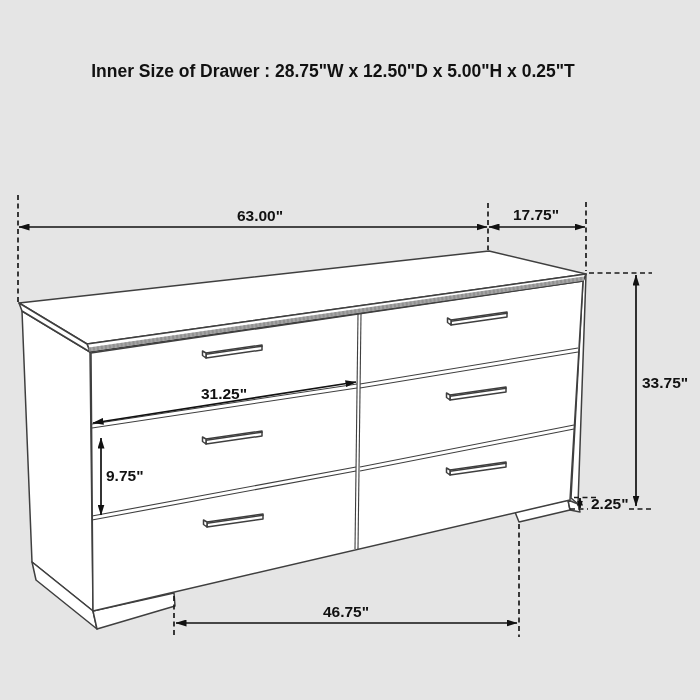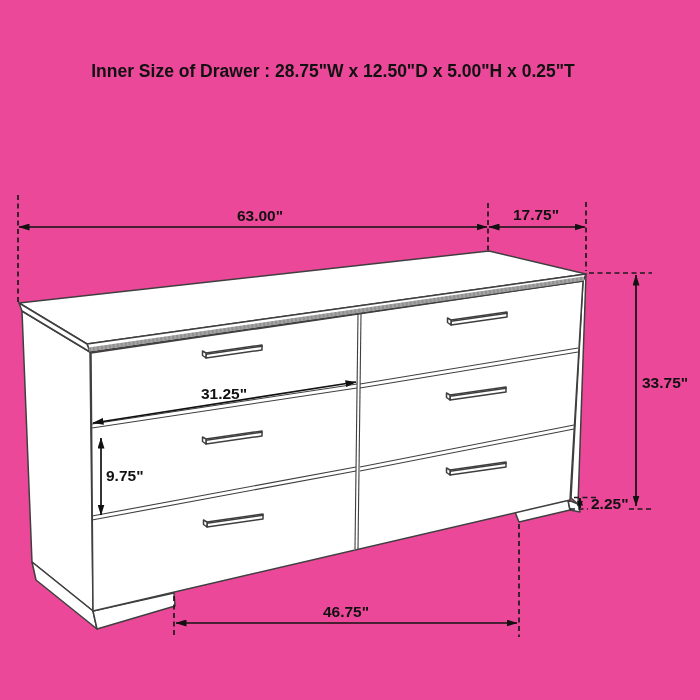--- a/index.html
+++ b/index.html
@@ -1,16 +1,16 @@
 <!DOCTYPE html>
 <html><head>
 <meta charset="utf-8">
 <style>
   html,body{margin:0;padding:0;background:#fff;}
-  .page{position:relative;width:700px;height:700px;background:#ec4899;overflow:hidden;
+  .page{position:relative;width:700px;height:700px;background:#e5e5e5;overflow:hidden;
         font-family:"Liberation Sans",sans-serif;text-decoration:underline;}
   svg{display:block;}
   .furn{fill:#ffffff;stroke-width:1.5;stroke-linejoin:round;stroke-linecap:round;}
   .thin{fill:none;stroke-width:1.1;}
   .strip{fill:none;stroke-width:4;}
   .striptex{fill:none;stroke:#7e7e7e;stroke-width:4;stroke-dasharray:2 2;opacity:.5;}
   .dim{fill:none;stroke:#111;stroke-width:1.7;}
   .dash{fill:none;stroke:#1a1a1a;stroke-width:1.7;stroke-dasharray:5 3.5;}
   .lbl{font-family:"Liberation Sans",sans-serif;font-weight:bold;font-size:15.5px;fill:#111;}
   .ttl{font-family:"Liberation Sans",sans-serif;font-weight:bold;font-size:17.5px;fill:#111;}

